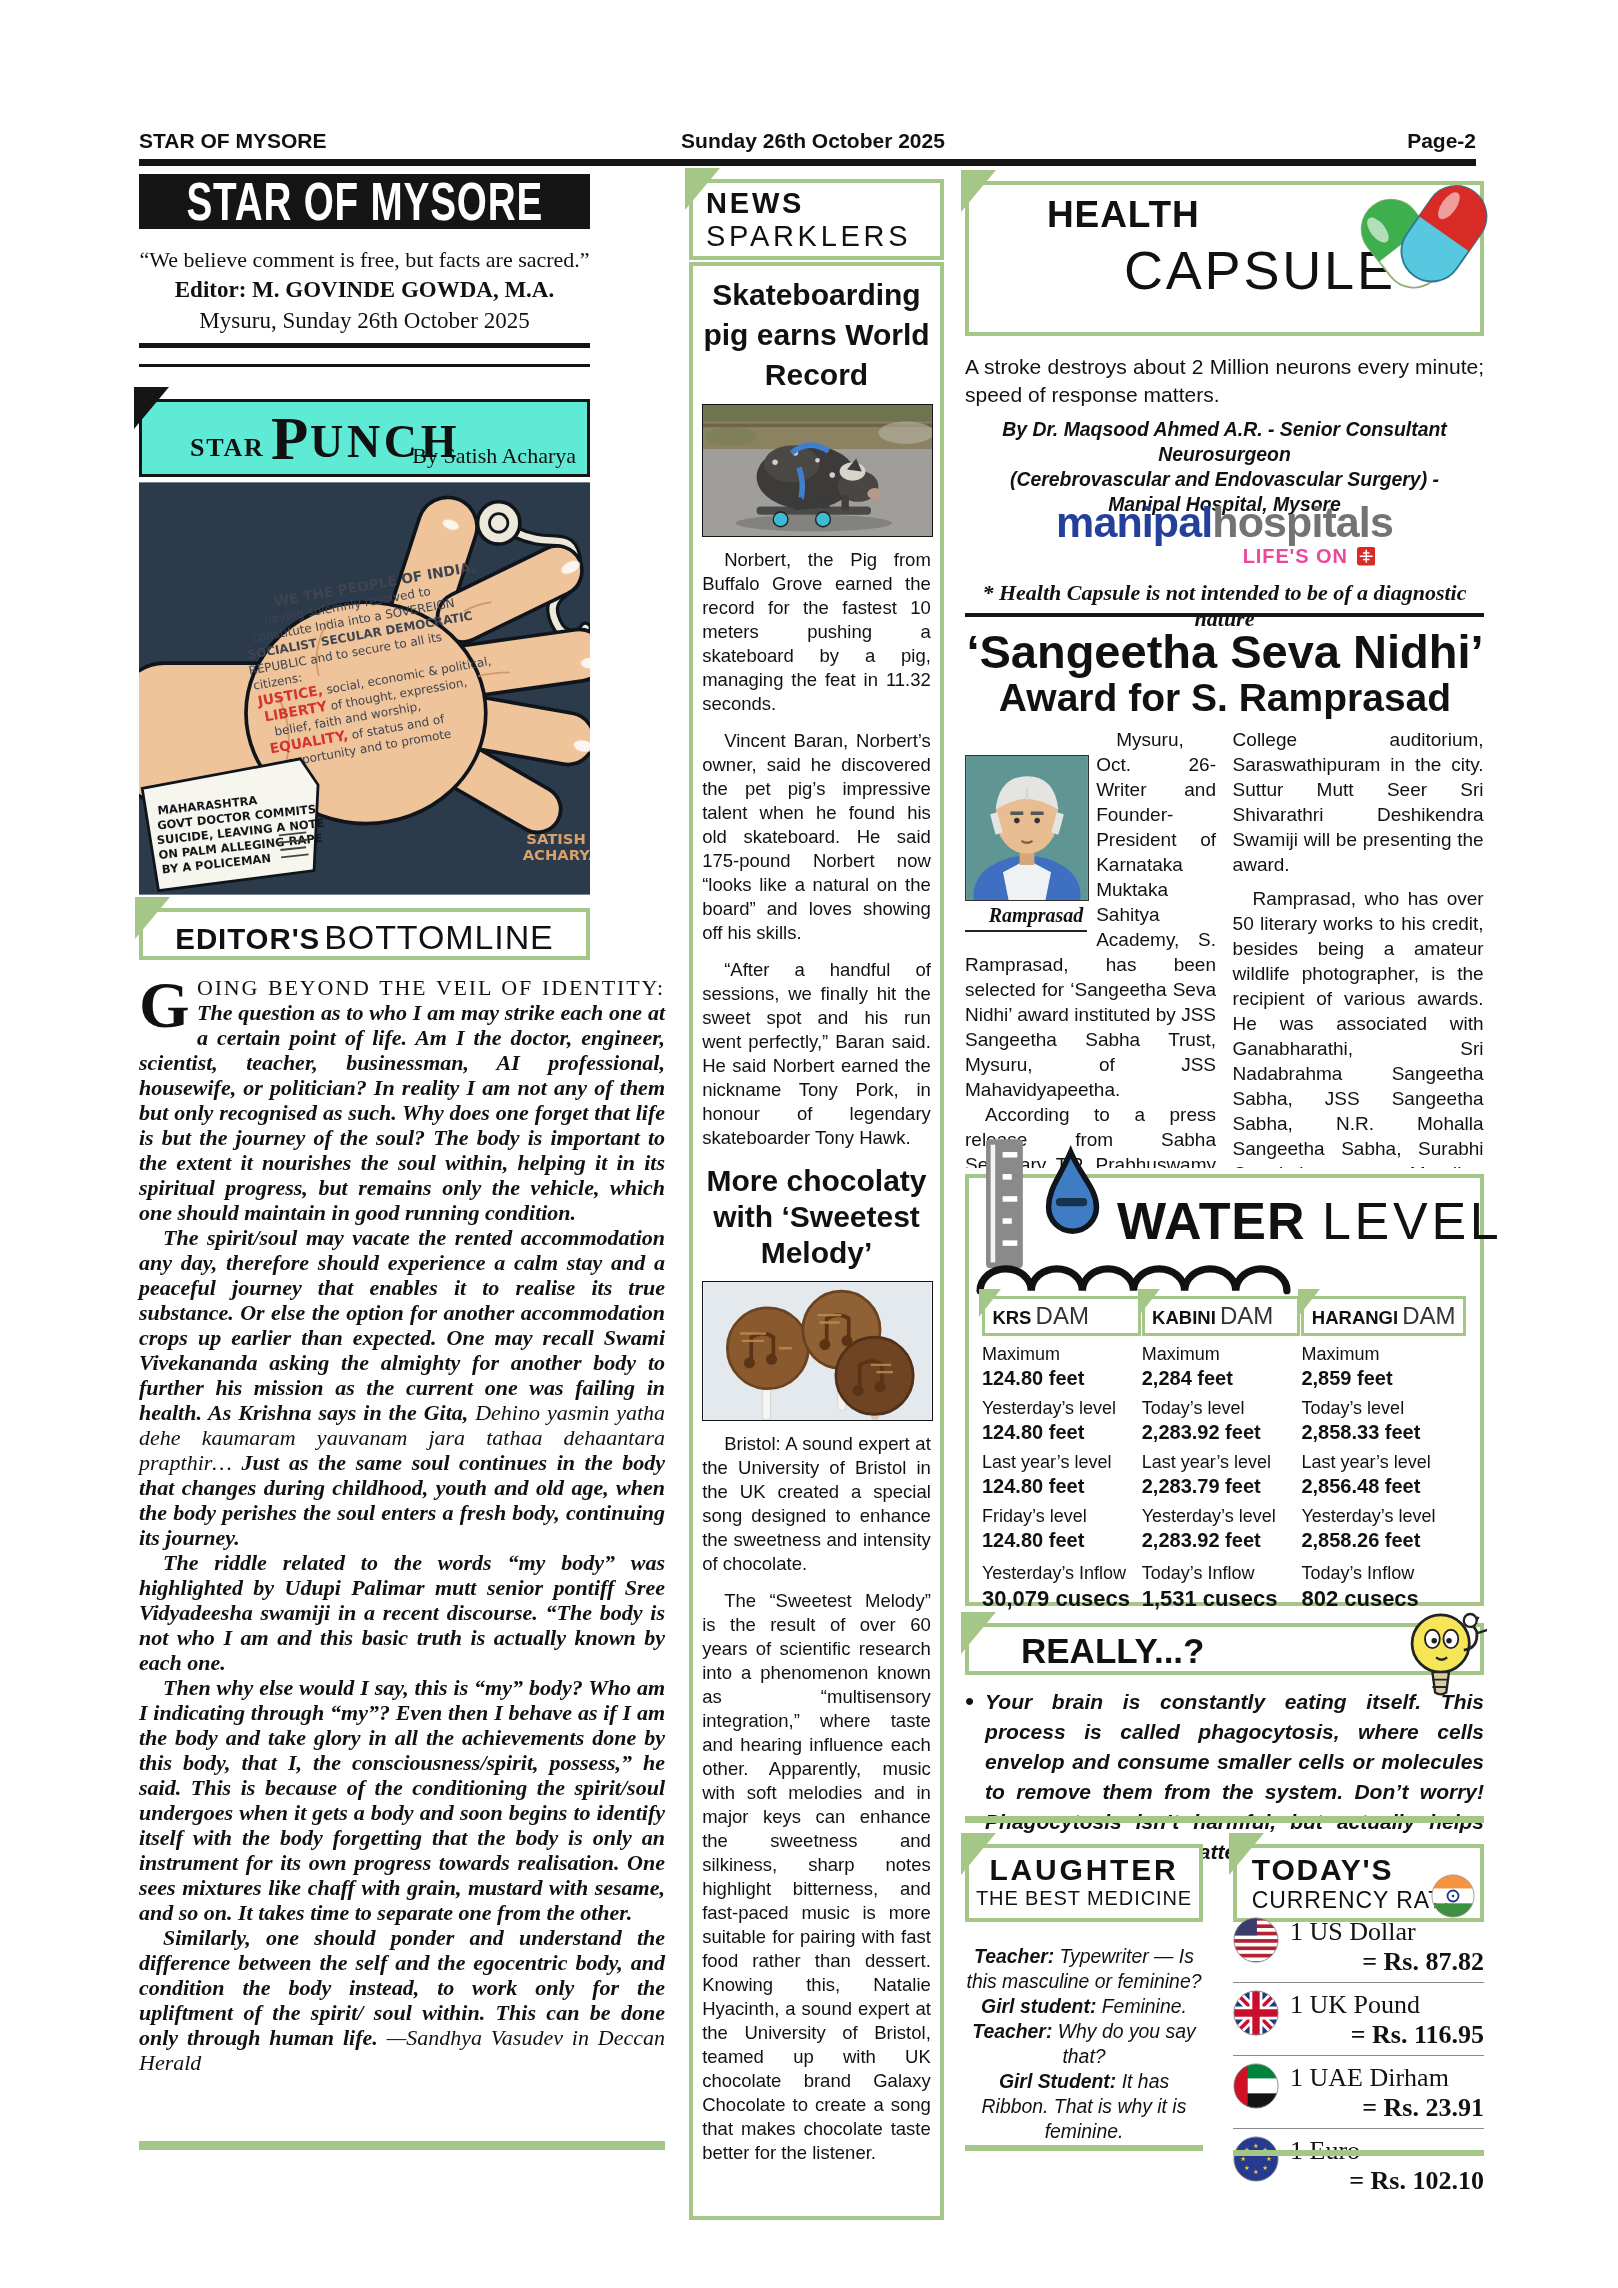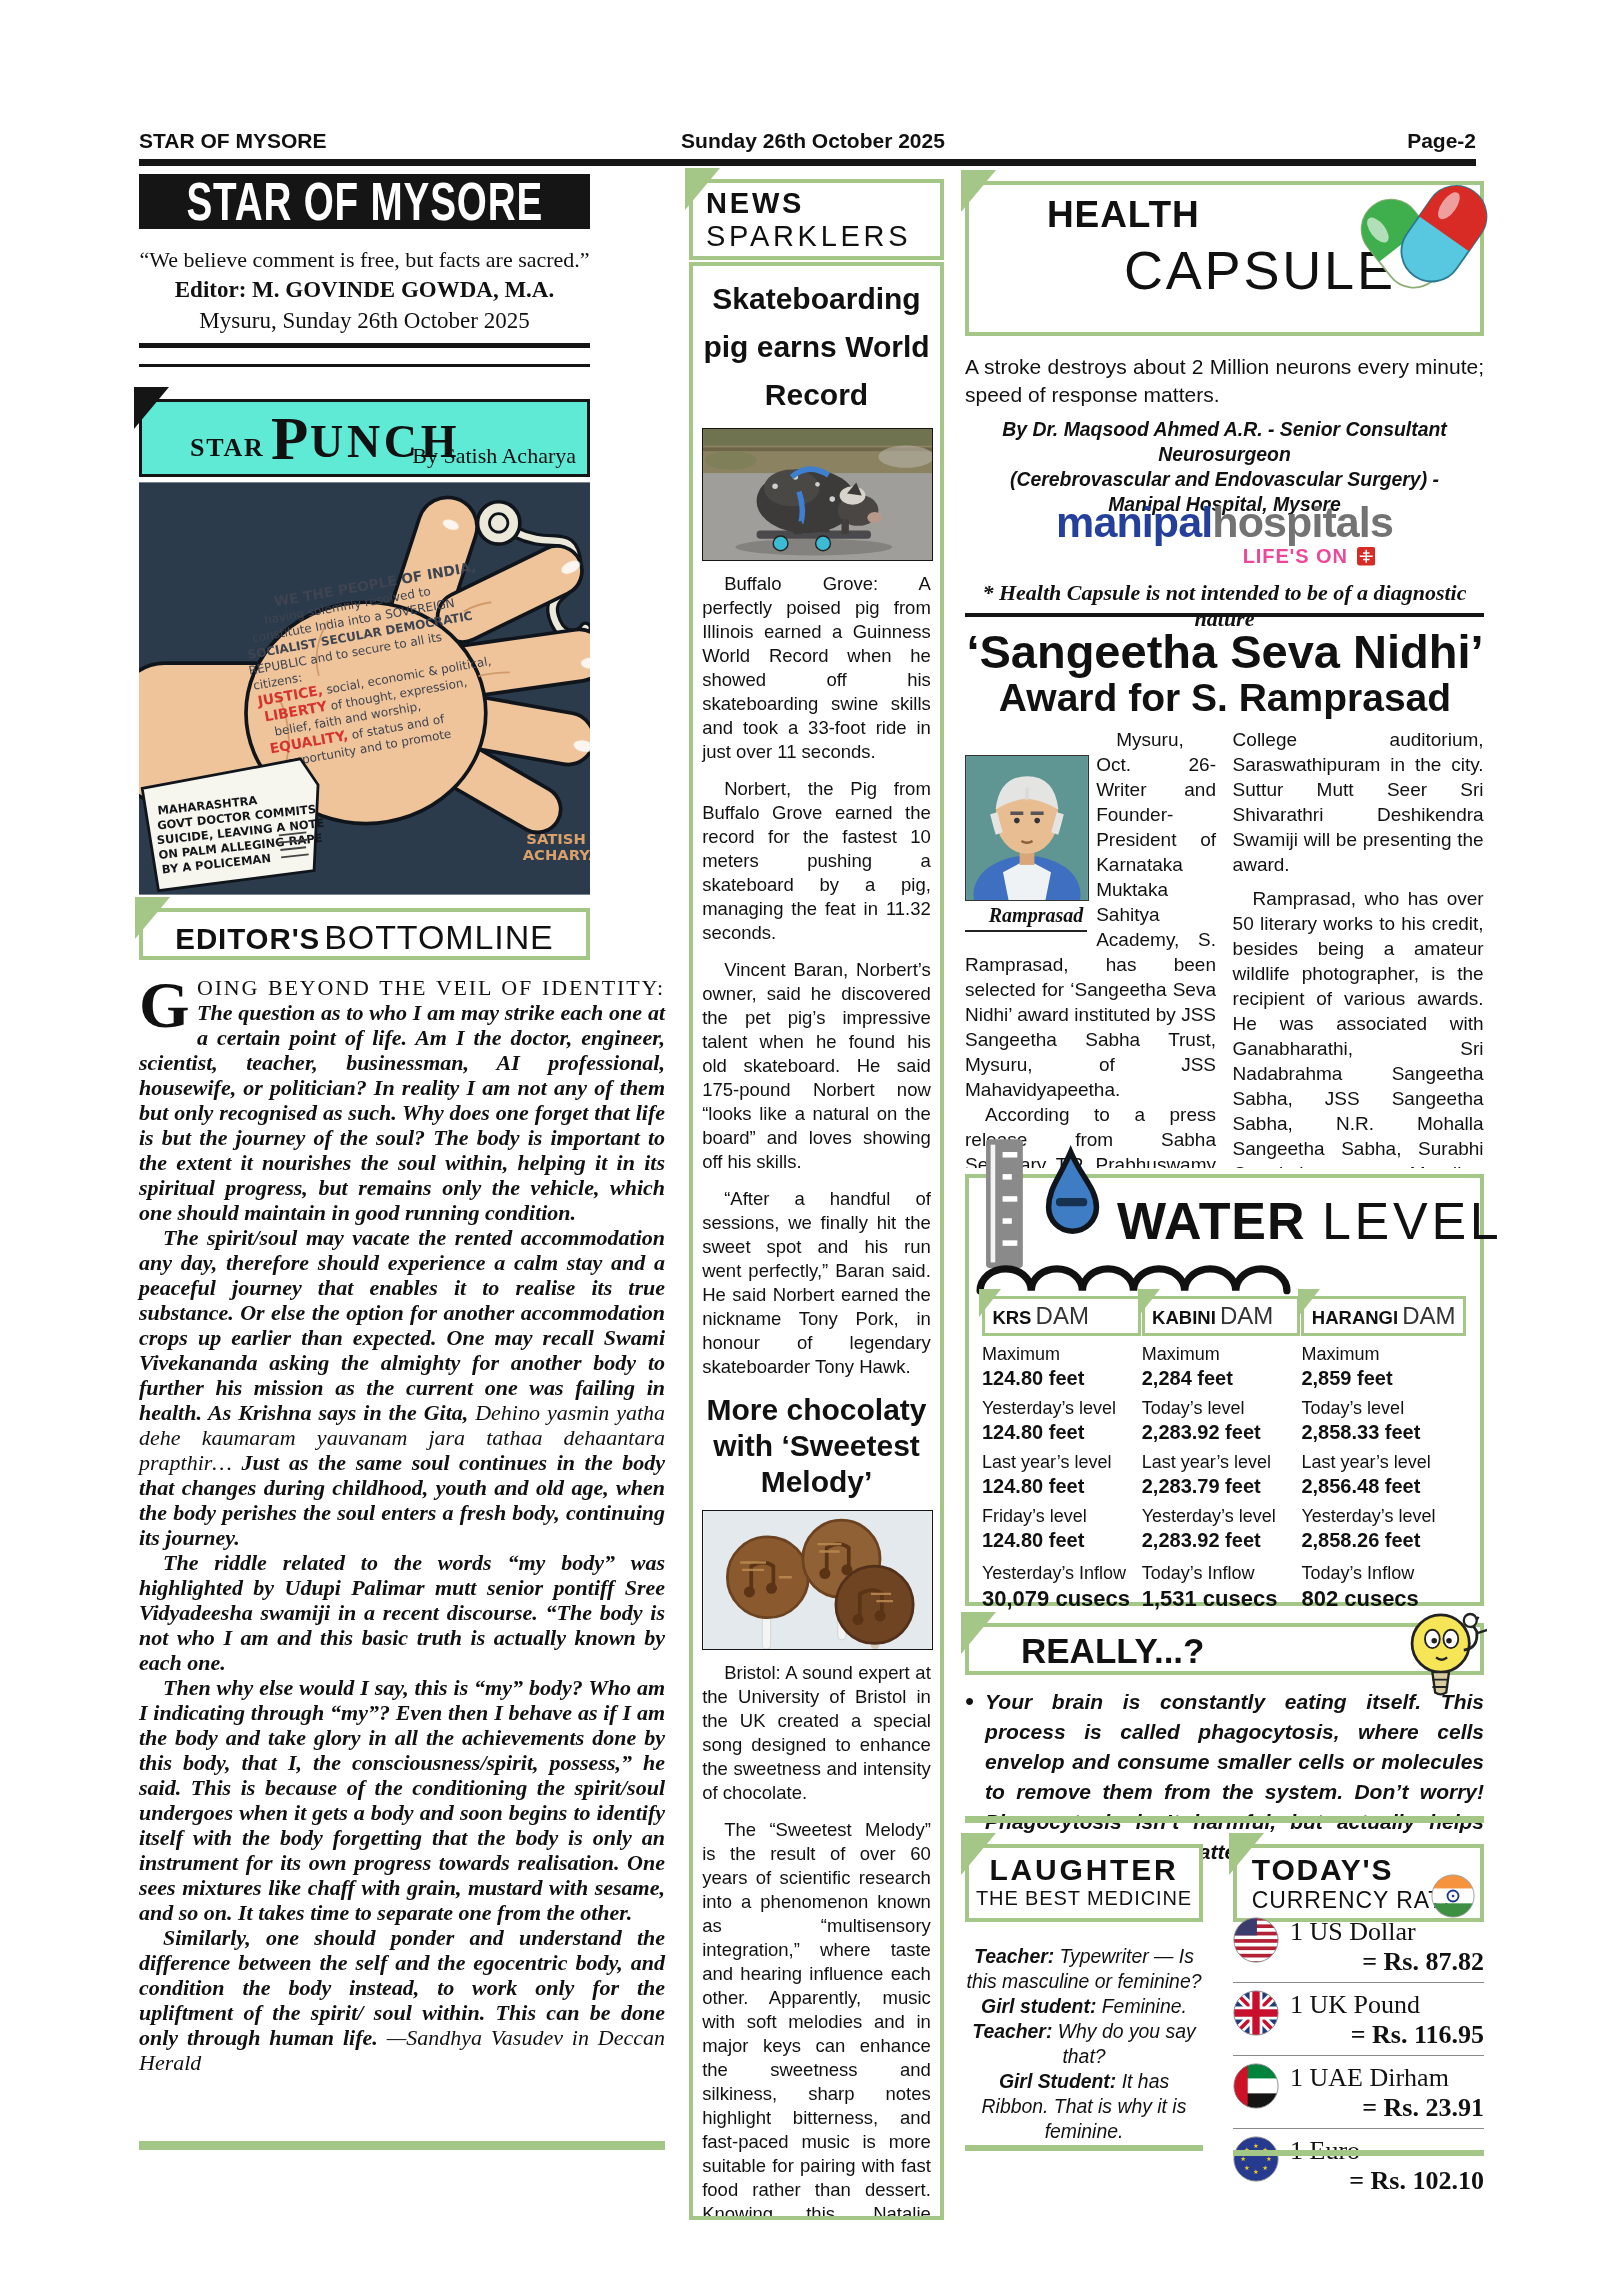--- a/index.html
+++ b/index.html
@@ -135,21 +135,21 @@
   <div class="abs" style="left:139px;top:2141px;width:526px;height:9.2px;background:var(--green);"></div>
 
   <div class="abs gbox" style="left:689px;top:179px;width:255px;height:81px;">
     <span class="corner"></span>
     <div style="padding:3.7px 0 0 13px;">
       <div style="font-weight:bold;font-size:29px;letter-spacing:2.8px;">NEWS</div>
       <div style="font-size:29px;letter-spacing:3.7px;">SPARKLERS</div>
     </div>
   </div>
   <div class="abs gbox" style="left:689px;top:262px;width:255px;height:1958px;padding:7.4px 9.2px;overflow:hidden;">
-    <div style="font-weight:bold;font-size:30px;line-height:48px;text-align:center;margin:1.8px 0 9.2px 0;">Skateboarding pig earns World Record</div>
+    <div style="font-weight:bold;font-size:30px;line-height:40px;text-align:center;margin:1.8px 0 9.2px 0;">Skateboarding pig earns World Record</div>
     <svg viewBox="0 0 248 142" width="229" height="131" style="border:1.8px solid #151515;display:block;">
       <rect width="248" height="142" fill="#9a9a96"></rect>
       <rect width="248" height="22" fill="#6f7350"></rect>
       <rect y="18" width="248" height="30" fill="#8b8261"></rect>
       <rect x="0" y="20" width="248" height="4" fill="#6e6548"></rect>
       <ellipse cx="30" cy="34" rx="28" ry="10" fill="#7a7f57" opacity="0.7"></ellipse>
       <ellipse cx="220" cy="30" rx="30" ry="12" fill="#b8b4a6" opacity="0.6"></ellipse>
       <rect y="48" width="248" height="94" fill="#a09e9a"></rect>
       <ellipse cx="120" cy="128" rx="85" ry="9" fill="#6e6c68" opacity="0.55"></ellipse>
       <rect x="58" y="110" width="124" height="9" rx="4" fill="#4a4a4c"></rect>
@@ -164,21 +164,20 @@
       <ellipse cx="168" cy="88" rx="22" ry="17" fill="#4a4644"></ellipse>
       <ellipse cx="162" cy="72" rx="14" ry="10" fill="#d8d4cc"></ellipse>
       <ellipse cx="186" cy="96" rx="8" ry="6" fill="#b7988a"></ellipse>
       <polygon points="156,70 166,58 172,72" fill="#3c3b39"></polygon>
       <path d="M96,52 q18,-16 40,-2 M104,68 q6,18 2,34" stroke="#3f7fd0" stroke-width="6" fill="none"></path>
       <rect x="98" y="100" width="9" height="14" fill="#3c3b39"></rect>
       <rect x="128" y="100" width="9" height="12" fill="#3c3b39"></rect>
       <rect x="150" y="98" width="8" height="16" fill="#413e3c"></rect>
     </svg>
     <div style="height:11px;"></div>
-    <p class="midp">Buffalo Grove: A perfectly poised pig from Illinois earned a Guinness World Record when he showed off his skateboarding swine skills and took a 33-foot ride in just over 11 seconds.</p>
     <p class="midp">Norbert, the Pig from Buffalo Grove earned the record for the fastest 10 meters pushing a skateboard by a pig, managing the feat in 11.32 seconds.</p>
     <p class="midp">Vincent Baran, Norbert’s owner, said he discovered the pet pig’s impressive talent when he found his old skateboard. He said 175-pound Norbert now “looks like a natural on the board” and loves showing off his skills.</p>
     <p class="midp">“After a handful of sessions, we finally hit the sweet spot and his run went perfectly,” Baran said. He said Norbert earned the nickname Tony Pork, in honour of legendary skateboarder Tony Hawk.</p>
     <div style="font-weight:bold;font-size:30px;line-height:36px;text-align:center;margin:3.7px 0 9.2px 0;">More chocolaty with ‘Sweetest Melody’</div>
     <svg viewBox="0 0 248 150" width="229" height="138" style="border:1.8px solid #151515;display:block;">
       <rect width="248" height="150" fill="#e3e9ec"></rect>
       <rect x="64" y="112" width="9" height="38" rx="4" fill="#f4f4f2" stroke="#cfd4d6"></rect>
       <rect x="146" y="92" width="9" height="48" rx="4" fill="#f4f4f2" stroke="#cfd4d6"></rect>
       <rect x="182" y="138" width="9" height="12" rx="4" fill="#d8c9ba"></rect>
       <circle cx="70" cy="72" r="44" fill="#8a5a2e" stroke="#6c4220" stroke-width="3"></circle>

